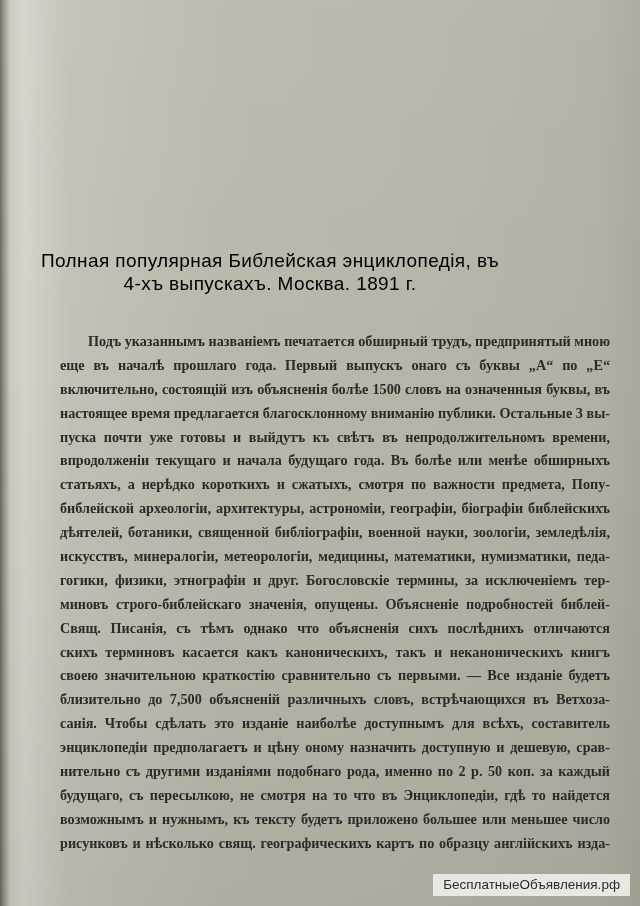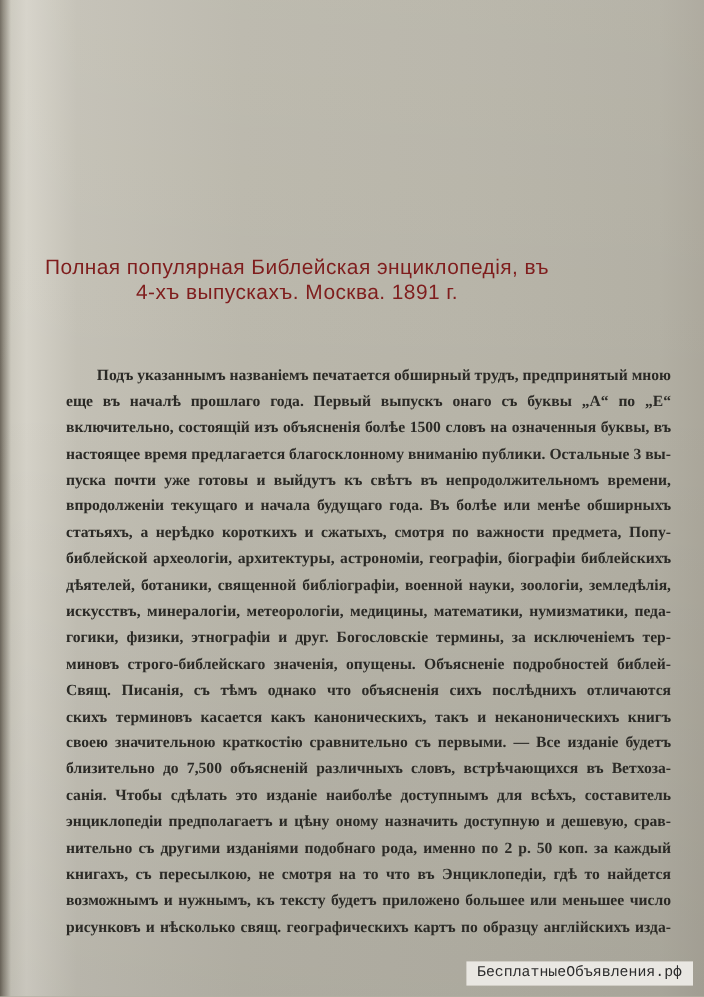--- a/index.html
+++ b/index.html
@@ -35,27 +35,27 @@
           #c3c0b5 70px, #bab7ab 220px, #b7b4a8 420px, #b2afa3 600px, #aba79b 640px);
     }
     .page-shade {
       position: absolute;
       inset: 0;
       background: linear-gradient(180deg, rgba(255,255,255,0.05) 0%, rgba(0,0,0,0) 40%, rgba(0,0,0,0.06) 100%);
     }
     .title {
       position: absolute;
       left: 0;
-      top: 232px;
+      top: 249px;
       width: 540px;
       text-align: center;
       font-family: "Liberation Sans", "DejaVu Sans", sans-serif;
       font-size: 19px;
       line-height: 23px;
-      color: #7f1d1d;
+      color: #000000;
       letter-spacing: 0.4px;
     }
     .title div { white-space: nowrap; }
     .body-text {
       position: absolute;
       left: 60px;
       top: 330px;
       width: 550px;
       font-family: "Liberation Serif", "DejaVu Serif", serif;
       font-size: 14.2px;
@@ -74,21 +74,21 @@
     }
     .line.first { padding-left: 28px; width: 522px; }
     .watermark {
       position: absolute;
       right: 10px;
       bottom: 10px;
       height: 22px;
       padding: 0 10px;
       background: #e9e7e2;
       color: #2c2c2c;
-      font-family: Liberation Mono, monospace;
+      font-family: Liberation Sans, sans-serif;
       font-size: 13.5px;
       line-height: 22px;
       white-space: nowrap;
     }
   </style>
 </head>
 <body>
 
 <div class="page">
   <div class="page-bg"></div>
@@ -112,20 +112,20 @@
     <span class="line">искусствъ, минералогіи, метеорологіи, медицины, математики, нумизматики, педа-</span>
     <span class="line">гогики, физики, этнографіи и друг. Богословскіе термины, за исключеніемъ тер-</span>
     <span class="line">миновъ строго-библейскаго значенія, опущены. Объясненіе подробностей библей-</span>
     <span class="line">Свящ. Писанія, съ тѣмъ однако что объясненія сихъ послѣднихъ отличаются</span>
     <span class="line">скихъ терминовъ касается какъ каноническихъ, такъ и неканоническихъ книгъ</span>
     <span class="line">своею значительною краткостію сравнительно съ первыми. — Все изданіе будетъ</span>
     <span class="line">близительно до 7,500 объясненій различныхъ словъ, встрѣчающихся въ Ветхоза-</span>
     <span class="line">санія. Чтобы сдѣлать это изданіе наиболѣе доступнымъ для всѣхъ, составитель</span>
     <span class="line">энциклопедіи предполагаетъ и цѣну оному назначить доступную и дешевую, срав-</span>
     <span class="line">нительно съ другими изданіями подобнаго рода, именно по 2 р. 50 коп. за каждый</span>
-    <span class="line">книгахъ, съ пересылкою, не смотря на то что въ Энциклопедіи, гдѣ то найдется</span>
+    <span class="line">будущаго, съ пересылкою, не смотря на то что въ Энциклопедіи, гдѣ то найдется</span>
     <span class="line">возможнымъ и нужнымъ, къ тексту будетъ приложено большее или меньшее число</span>
     <span class="line">рисунковъ и нѣсколько свящ. географическихъ картъ по образцу англійскихъ изда-</span>
 
   </div>
 
   <div class="watermark">БесплатныеОбъявления.рф</div>
 </div>
 
 </body></html>

